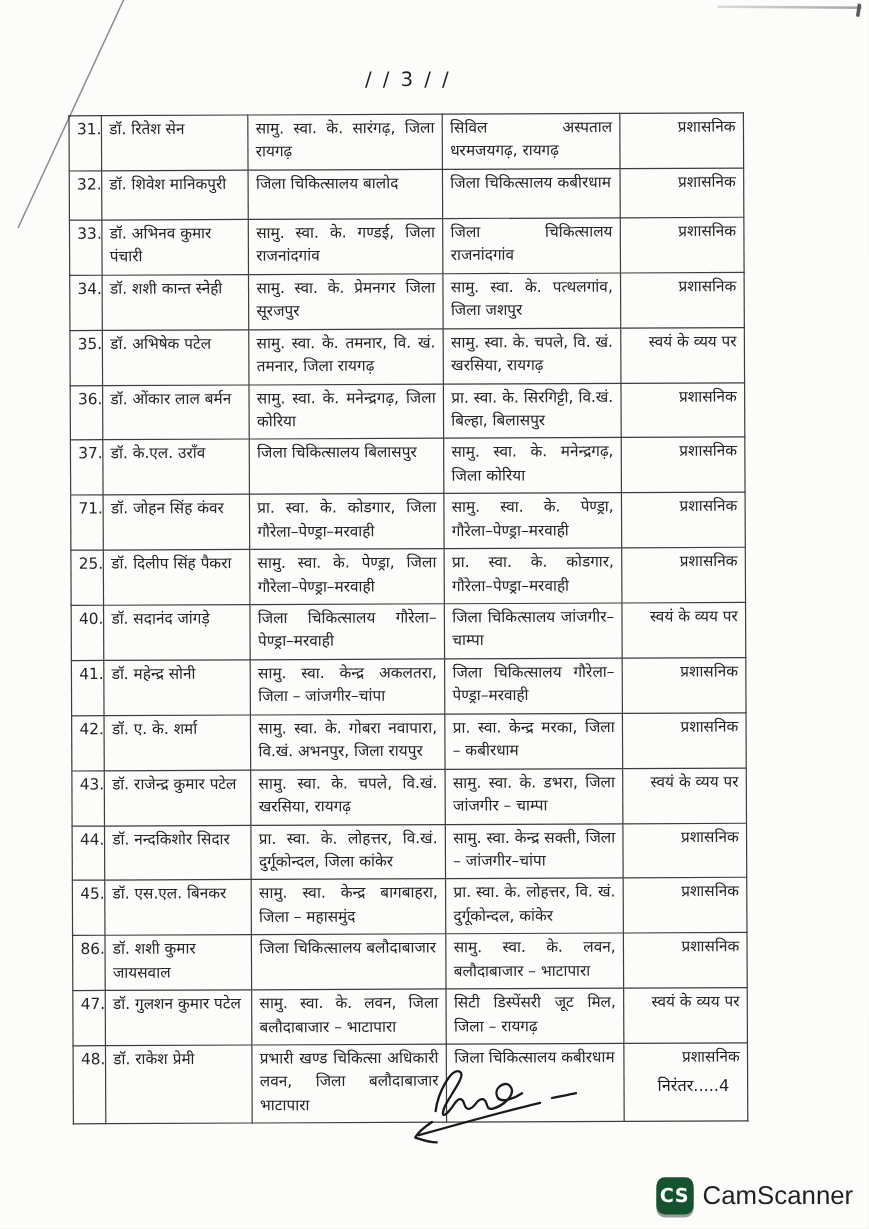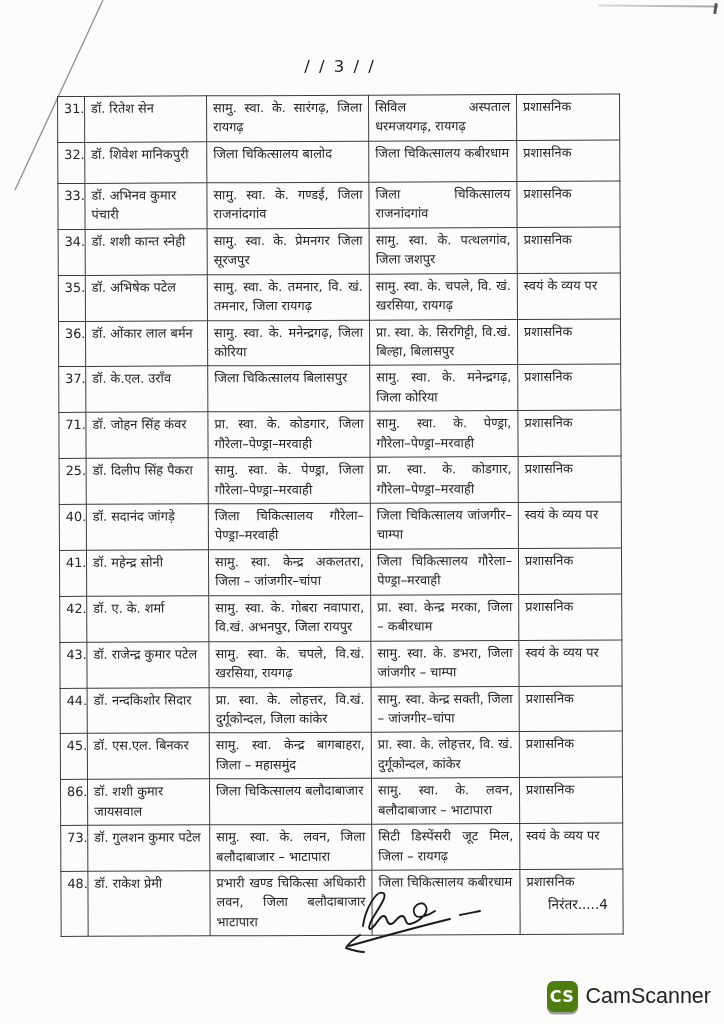--- a/index.html
+++ b/index.html
@@ -36,33 +36,33 @@
   table.transfer td{
     border:1.6px solid #3d3d3d;
     padding:2px 6px 4px 6px;
     font-size:12.8px;line-height:1.52;
     vertical-align:top;color:#242424;
     overflow:hidden;
   }
   table.transfer tr{height:41px;}
   td.sn{padding-left:3px;padding-right:2px;font-size:12.3px;}
   td.from,td.to{text-align:justify;}
-  td.mode{text-align:left;vertical-align:middle;font-size:12.8px;}
+  td.mode{text-align:right;vertical-align:middle;font-size:12.8px;}
   .continuation{
     position:absolute;top:895px;left:548px;width:110px;
     font-size:13.5px;color:#1e1e1e;
   }
   .signature{position:absolute;top:882px;left:336px;width:145px;height:72px;}
   .watermark{
     position:absolute;right:13px;bottom:12px;
     display:flex;align-items:center;gap:8px;
   }
   .cs-badge{
     width:31px;height:31px;border-radius:7px;
-    background:#4d7c0f;box-shadow:0 2.5px 0 #9b9b9b;
+    background:#14532d;box-shadow:0 2.5px 0 #9b9b9b;
     display:flex;align-items:center;justify-content:center;
     color:#ffffff;font-weight:bold;font-size:16px;
     font-family:"DejaVu Sans", sans-serif;letter-spacing:0.5px;
   }
   .cs-text{
     font-family:Liberation Sans, sans-serif;
     font-size:21.5px;color:#212121;
   }
 </style>
 </head>
@@ -193,21 +193,21 @@
           <td class="mode">प्रशासनिक</td>
         </tr>
         <tr>
           <td class="sn">86.</td>
           <td class="name">डॉ. शशी कुमार जायसवाल</td>
           <td class="from">जिला चिकित्सालय बलौदाबाजार</td>
           <td class="to">सामु. स्वा. के. लवन, बलौदाबाजार – भाटापारा</td>
           <td class="mode">प्रशासनिक</td>
         </tr>
         <tr>
-          <td class="sn">73.</td>
+          <td class="sn">47.</td>
           <td class="name">डॉ. गुलशन कुमार पटेल</td>
           <td class="from">सामु. स्वा. के. लवन, जिला बलौदाबाजार – भाटापारा</td>
           <td class="to">सिटी डिस्पेंसरी जूट मिल, जिला – रायगढ़</td>
           <td class="mode">स्वयं के व्यय पर</td>
         </tr>
         <tr>
           <td class="sn">48.</td>
           <td class="name">डॉ. राकेश प्रेमी</td>
           <td class="from">प्रभारी खण्ड चिकित्सा अधिकारी लवन, जिला बलौदाबाजार भाटापारा</td>
           <td class="to">जिला चिकित्सालय कबीरधाम</td>

